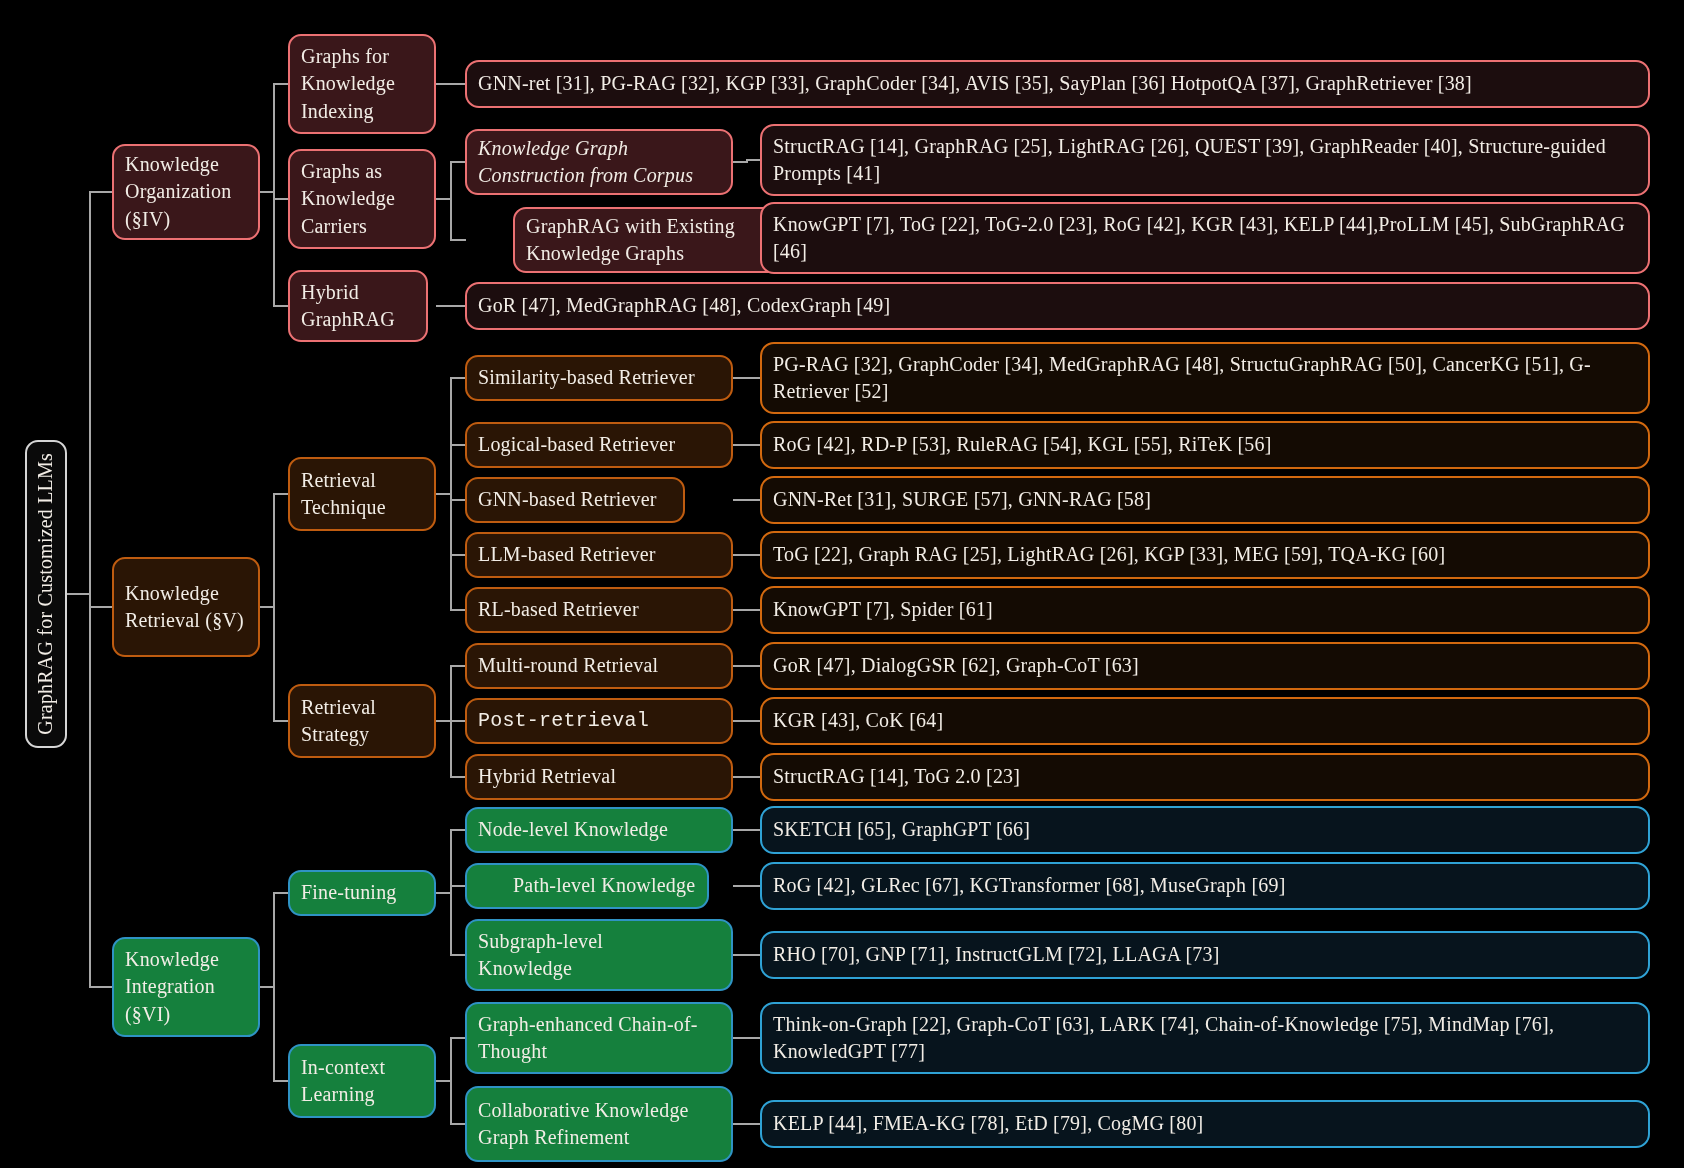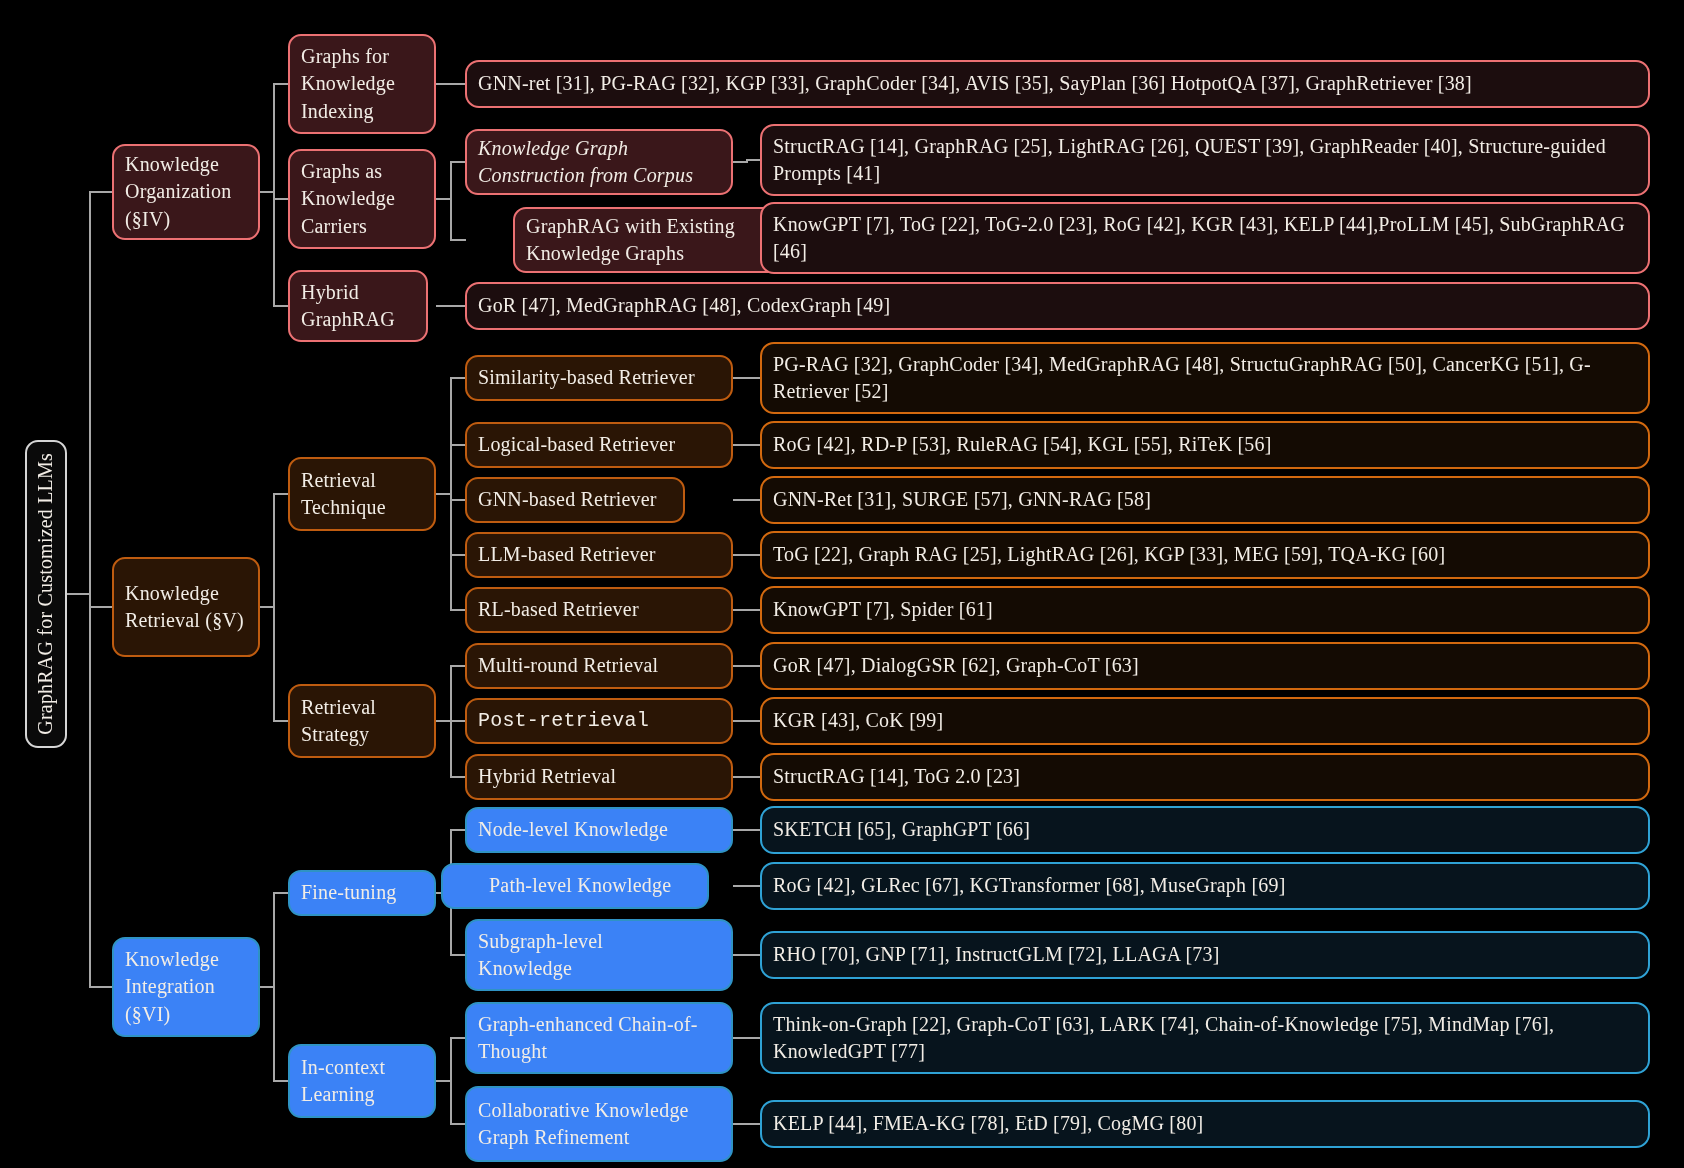--- a/index.html
+++ b/index.html
@@ -15,21 +15,21 @@
     letter-spacing:0.2px;
   }
   .leaf{border-radius:14px;}
   
   .red-cat {border-color:#ec7173;background:#3a171a;}
   .red-leaf{border-color:#ec7173;background:#1c0d0e;}
   
   .or-cat {border-color:#bf5c10;background:#2a1505;}
   .or-leaf{border-color:#d2690f;background:#140b03;}
   
-  .bl-cat {border-color:#2f93c4;background:#3b82f6;}
+  .bl-cat {border-color:#2f93c4;background:#15803d;}
   .bl-leaf{border-color:#2fa2d5;background:#07141d;}
   
   .root-box{border-color:#d6d6d6;background:#0a0a0a;justify-content:center;}
   .root-box .vtext{writing-mode:vertical-rl;transform:rotate(180deg);white-space:nowrap;}
   .wire{position:absolute;background:#a8a8a8;z-index:0;}
 </style>
 </head>
 <body>
 
 <div id="canvas">
@@ -58,38 +58,38 @@
   <div class="box or-cat" style="left:465px;top:355px;width:268px;min-height:46px;">Similarity-based Retriever</div>
   <div class="box or-cat" style="left:465px;top:422px;width:268px;min-height:46px;">Logical-based Retriever</div>
   <div class="box or-cat" style="left:465px;top:477px;width:220px;min-height:46px;">GNN-based Retriever</div>
   <div class="box or-cat" style="left:465px;top:532px;width:268px;min-height:46px;">LLM-based Retriever</div>
   <div class="box or-cat" style="left:465px;top:587px;width:268px;min-height:46px;">RL-based Retriever</div>
   <div class="box or-cat" style="left:465px;top:643px;width:268px;min-height:46px;">Multi-round Retrieval</div>
   <div class="box or-cat" style="left:465px;top:698px;width:268px;min-height:46px;font-family:Liberation Mono, monospace;">Post-retrieval</div>
   <div class="box or-cat" style="left:465px;top:754px;width:268px;min-height:46px;">Hybrid Retrieval</div>
 
   <div class="box bl-cat" style="left:465px;top:807px;width:268px;min-height:46px;">Node-level Knowledge</div>
-  <div class="box bl-cat" style="left:441px;top:863px;width:268px;min-height:46px;padding-left:46px;">Path-level Knowledge</div>
+  <div class="box bl-cat" style="left:465px;top:863px;width:244px;min-height:46px;padding-left:46px;">Path-level Knowledge</div>
   <div class="box bl-cat" style="left:465px;top:919px;width:268px;min-height:72px;padding-right:70px;">Subgraph-level Knowledge</div>
   <div class="box bl-cat" style="left:465px;top:1002px;width:268px;min-height:72px;">Graph-enhanced Chain-of-Thought</div>
   <div class="box bl-cat" style="left:465px;top:1086px;width:268px;min-height:76px;">Collaborative Knowledge Graph Refinement</div>
 
   <div class="box leaf red-leaf" style="left:465px;top:60px;width:1185px;min-height:48px;">GNN-ret [31], PG-RAG [32], KGP [33], GraphCoder [34], AVIS [35], SayPlan [36] HotpotQA [37], GraphRetriever [38]</div>
   <div class="box leaf red-leaf" style="left:465px;top:282px;width:1185px;min-height:48px;">GoR [47], MedGraphRAG [48], CodexGraph [49]</div>
 
   <div class="box leaf red-leaf" style="left:760px;top:124px;width:890px;min-height:72px;">StructRAG [14], GraphRAG [25], LightRAG [26], QUEST [39], GraphReader [40], Structure-guided Prompts [41]</div>
   <div class="box leaf red-leaf" style="left:760px;top:202px;width:890px;min-height:72px;">KnowGPT [7], ToG [22], ToG-2.0 [23], RoG [42], KGR [43], KELP [44],ProLLM [45], SubGraphRAG [46]</div>
 
   <div class="box leaf or-leaf" style="left:760px;top:342px;width:890px;min-height:72px;">PG-RAG [32], GraphCoder [34], MedGraphRAG [48], StructuGraphRAG [50], CancerKG [51], G-Retriever [52]</div>
   <div class="box leaf or-leaf" style="left:760px;top:421px;width:890px;min-height:48px;">RoG [42], RD-P [53], RuleRAG [54], KGL [55], RiTeK [56]</div>
   <div class="box leaf or-leaf" style="left:760px;top:476px;width:890px;min-height:48px;">GNN-Ret [31], SURGE [57], GNN-RAG [58]</div>
   <div class="box leaf or-leaf" style="left:760px;top:531px;width:890px;min-height:48px;">ToG [22], Graph RAG [25], LightRAG [26], KGP [33], MEG [59], TQA-KG [60]</div>
   <div class="box leaf or-leaf" style="left:760px;top:586px;width:890px;min-height:48px;">KnowGPT [7], Spider [61]</div>
   <div class="box leaf or-leaf" style="left:760px;top:642px;width:890px;min-height:48px;">GoR [47], DialogGSR [62], Graph-CoT [63]</div>
-  <div class="box leaf or-leaf" style="left:760px;top:697px;width:890px;min-height:48px;">KGR [43], CoK [99]</div>
+  <div class="box leaf or-leaf" style="left:760px;top:697px;width:890px;min-height:48px;">KGR [43], CoK [64]</div>
   <div class="box leaf or-leaf" style="left:760px;top:753px;width:890px;min-height:48px;">StructRAG [14], ToG 2.0 [23]</div>
 
   <div class="box leaf bl-leaf" style="left:760px;top:806px;width:890px;min-height:48px;">SKETCH [65], GraphGPT [66]</div>
   <div class="box leaf bl-leaf" style="left:760px;top:862px;width:890px;min-height:48px;">RoG [42], GLRec [67], KGTransformer [68], MuseGraph [69]</div>
   <div class="box leaf bl-leaf" style="left:760px;top:931px;width:890px;min-height:48px;">RHO [70], GNP [71], InstructGLM [72], LLAGA [73]</div>
   <div class="box leaf bl-leaf" style="left:760px;top:1002px;width:890px;min-height:72px;">Think-on-Graph [22], Graph-CoT [63], LARK [74], Chain-of-Knowledge [75], MindMap [76], KnowledGPT [77]</div>
   <div class="box leaf bl-leaf" style="left:760px;top:1100px;width:890px;min-height:48px;">KELP [44], FMEA-KG [78], EtD [79], CogMG [80]</div>
 
 <div class="wire" style="left: 67px; top: 593px; width: 23px; height: 2px;"></div>
     <div class="wire" style="left: 89px; top: 191px; width: 2px; height: 797px;"></div>

